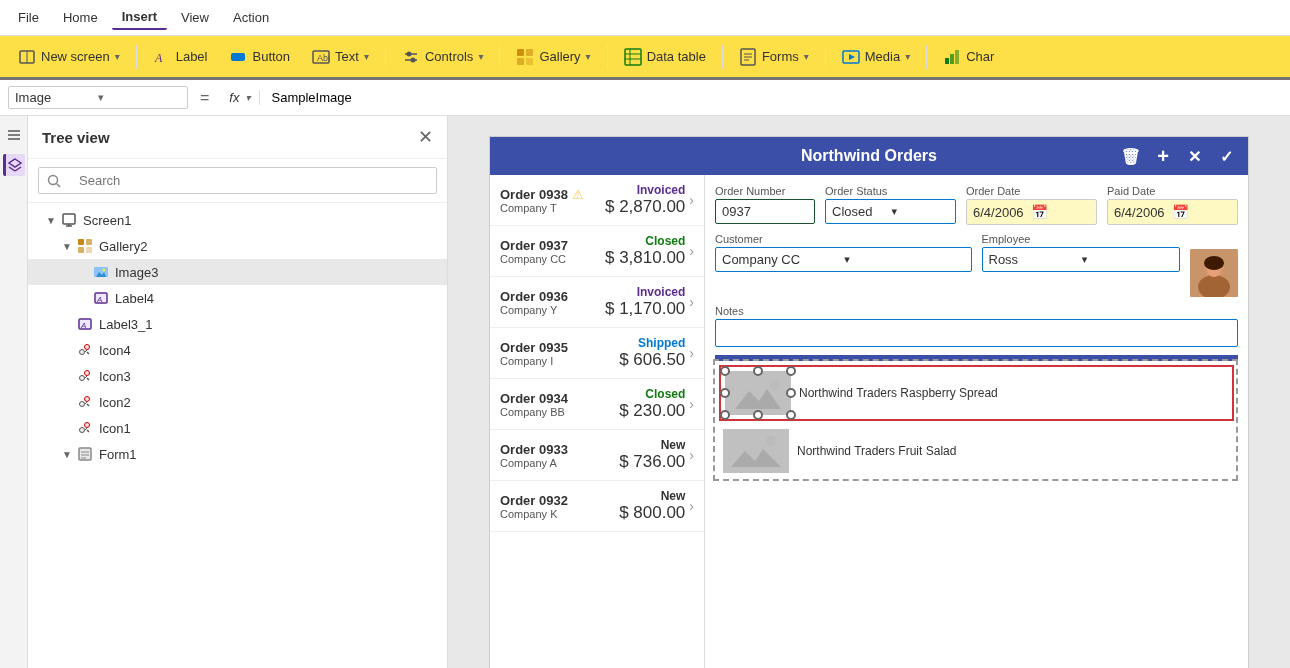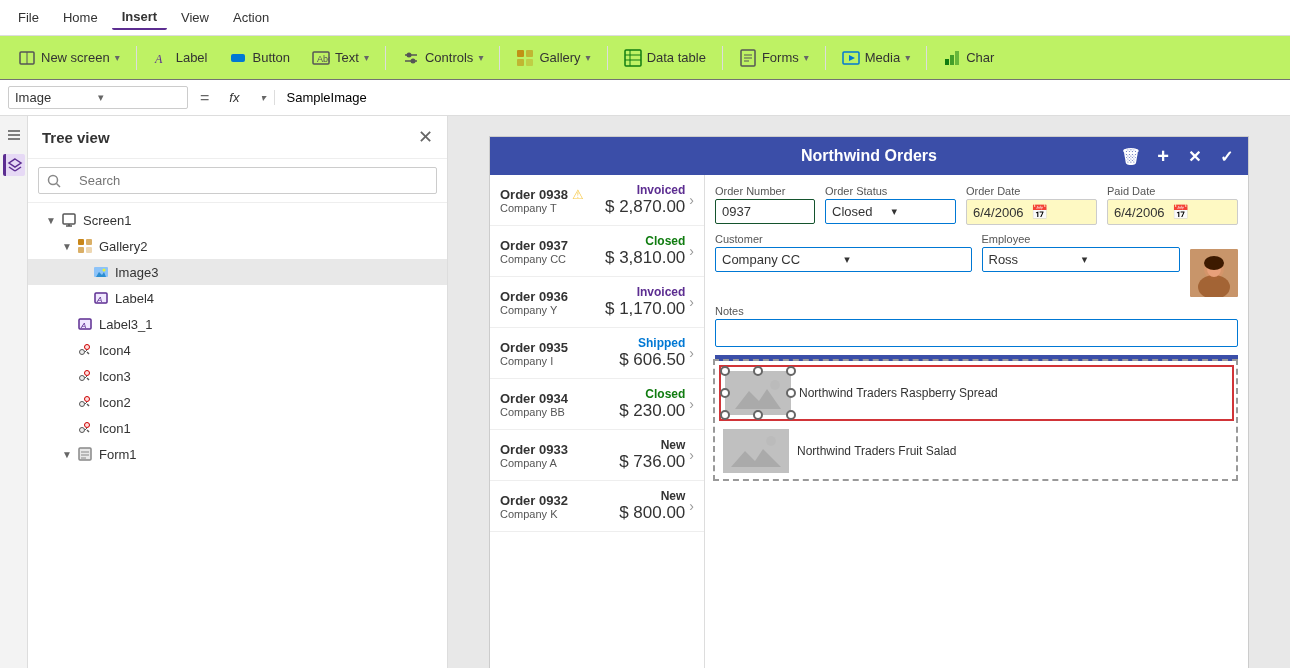--- a/index.html
+++ b/index.html
@@ -4,32 +4,32 @@
   <style>
     * { box-sizing: border-box; margin: 0; padding: 0; }
     body { font-family: 'Segoe UI', Arial, sans-serif; font-size: 13px; background: #f3f3f3; color: #333; overflow: hidden; width: 1290px; height: 668px; }
 
     
     .menu-bar { display: flex; align-items: center; height: 36px; background: #fff; border-bottom: 1px solid #ddd; padding: 0 8px; gap: 4px; }
     .menu-item { padding: 4px 10px; cursor: pointer; font-size: 13px; border-radius: 2px; }
     .menu-item.active { font-weight: 700; border-bottom: 2px solid #5c2d91; }
 
     
-    .toolbar { display: flex; align-items: center; height: 44px; background: #bef264; border-bottom: 1px solid #737373; padding: 0 8px; gap: 2px; }
+    .toolbar { display: flex; align-items: center; height: 44px; background: #fde047; border-bottom: 3px solid #737373; padding: 0 8px; gap: 2px; }
     .toolbar-btn { display: flex; align-items: center; gap: 5px; padding: 5px 10px; cursor: pointer; font-size: 13px; border-radius: 3px; border: none; background: transparent; color: #333; white-space: nowrap; }
     .toolbar-btn .icon { width: 18px; height: 18px; display: inline-flex; align-items: center; justify-content: center; }
     .toolbar-sep { width: 1px; height: 24px; background: #ddd; margin: 0 4px; }
     .chevron { font-size: 10px; color: #666; }
 
     
     .formula-bar { display: flex; align-items: center; height: 36px; background: #fff; border-bottom: 1px solid #ddd; padding: 0 8px; gap: 4px; }
     .formula-selector { display: flex; align-items: center; width: 180px; border: 1px solid #ccc; border-radius: 2px; padding: 3px 6px; font-size: 13px; background: #fff; }
     .formula-selector span { flex: 1; }
     .formula-eq { padding: 0 8px; font-size: 16px; color: #666; }
-    .formula-fx { display: flex; align-items: center; gap: 21px; padding: 0 8px; color: #333; font-style: italic; border-right: 1px solid #ddd; }
+    .formula-fx { display: flex; align-items: center; gap: 6px; padding: 0 8px; color: #333; font-style: italic; border-right: 1px solid #ddd; }
     .formula-input { flex: 1; border: none; outline: none; font-size: 13px; padding: 2px 8px; }
 
     
     .main { display: flex; height: calc(668px - 116px); }
 
     
     .sidebar-toggle { width: 28px; background: #f3f3f3; border-right: 1px solid #ddd; display: flex; flex-direction: column; align-items: center; padding-top: 8px; gap: 8px; }
     .sidebar-toggle-btn { width: 22px; height: 22px; display: flex; align-items: center; justify-content: center; cursor: pointer; border-radius: 2px; }
     .sidebar-toggle-btn.active { background: #e6d9f5; border-left: 3px solid #5c2d91; }
 

